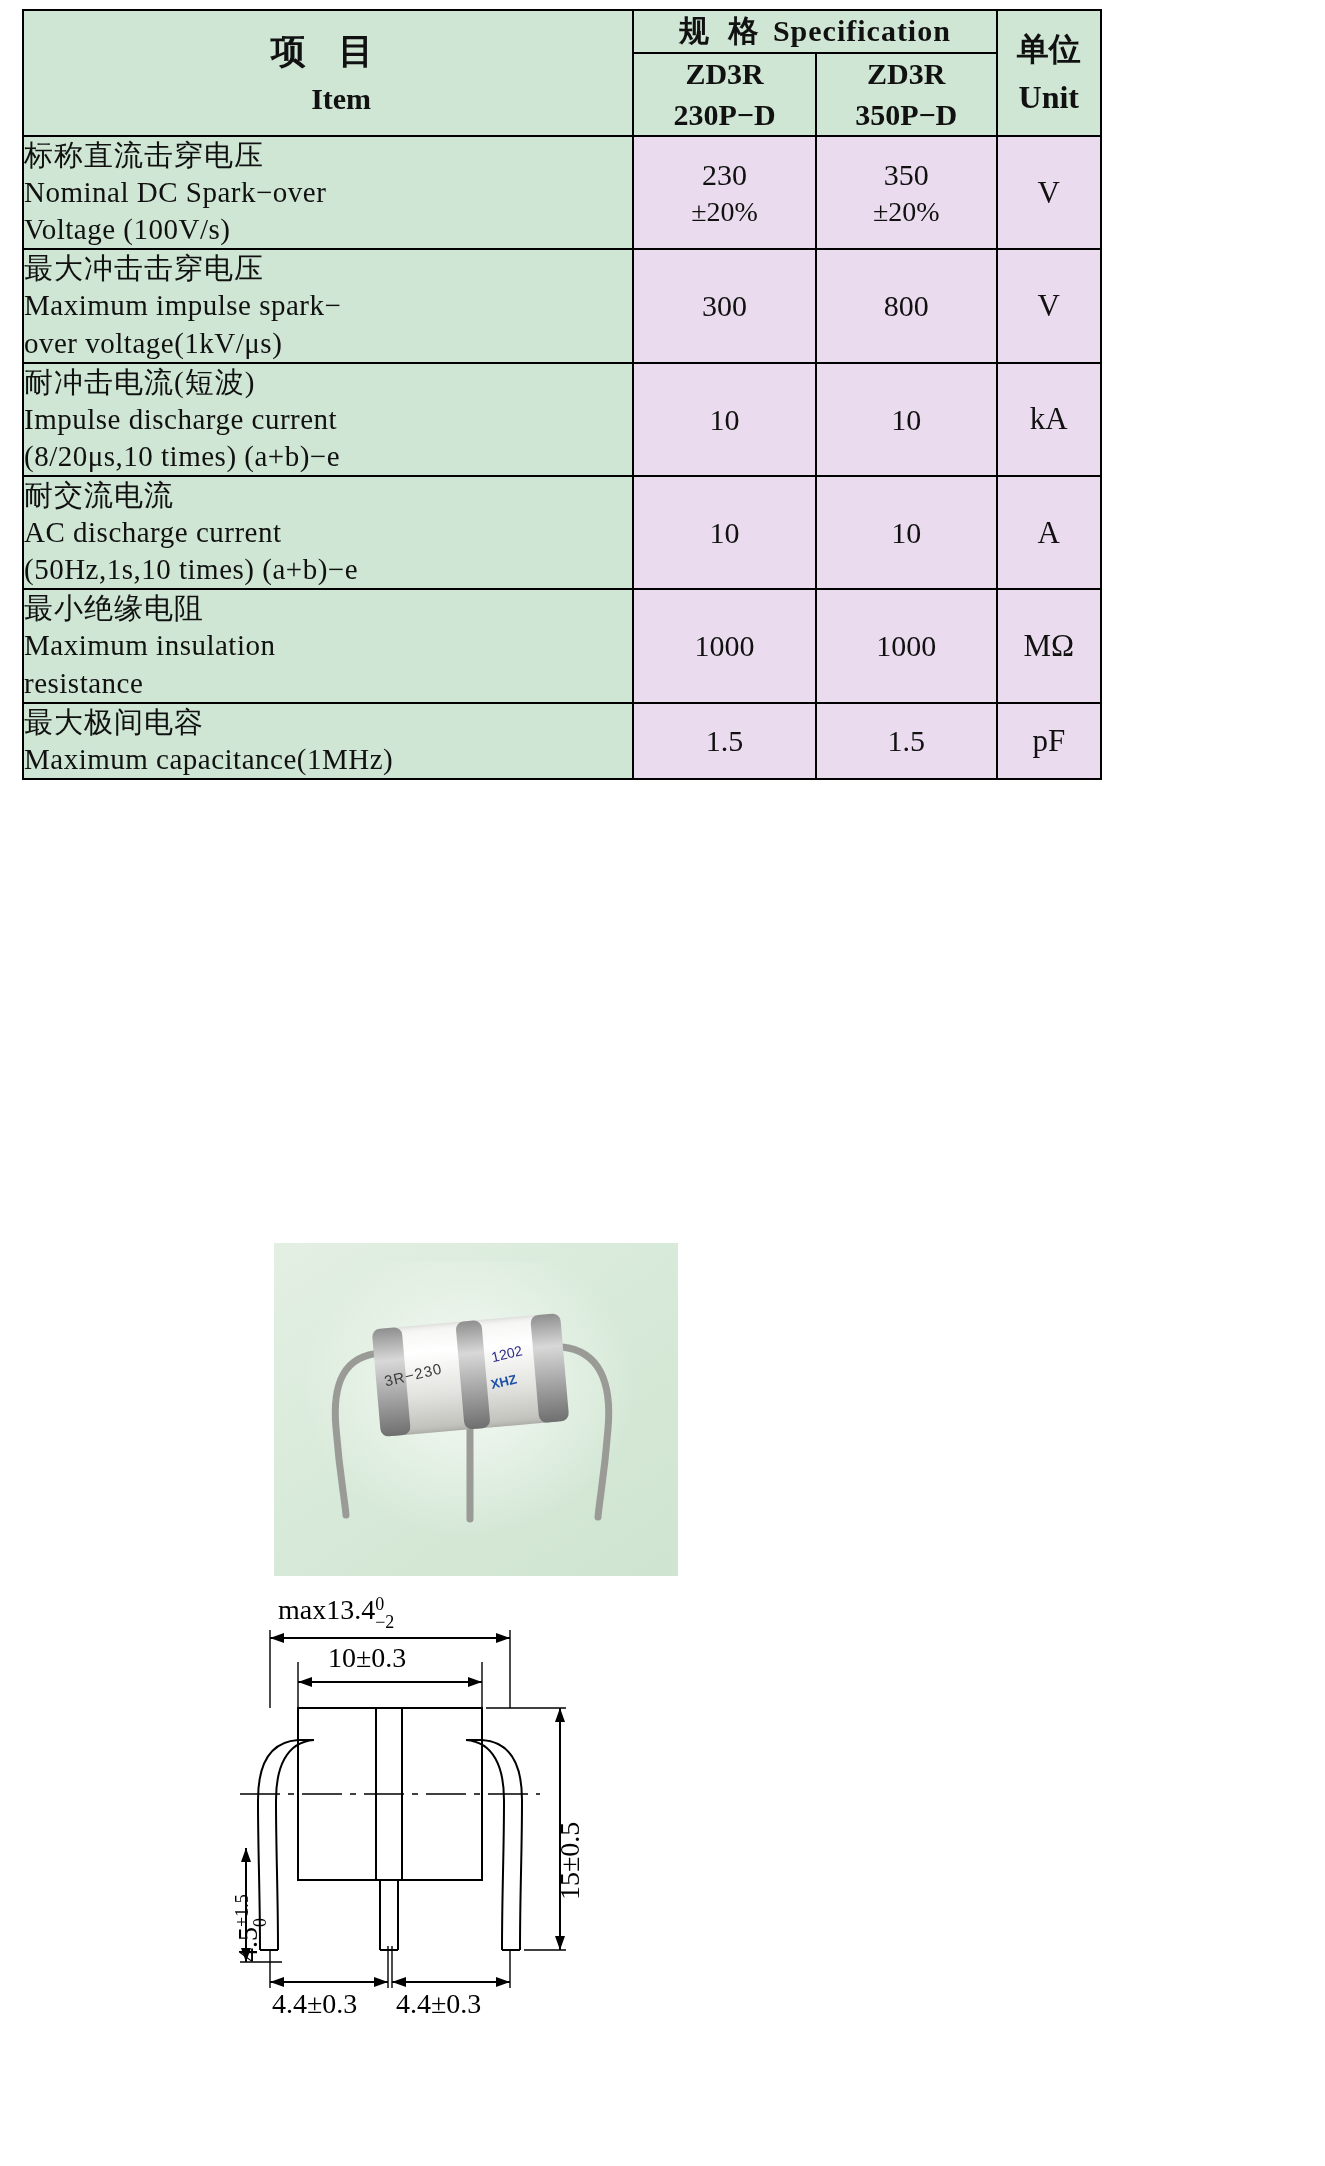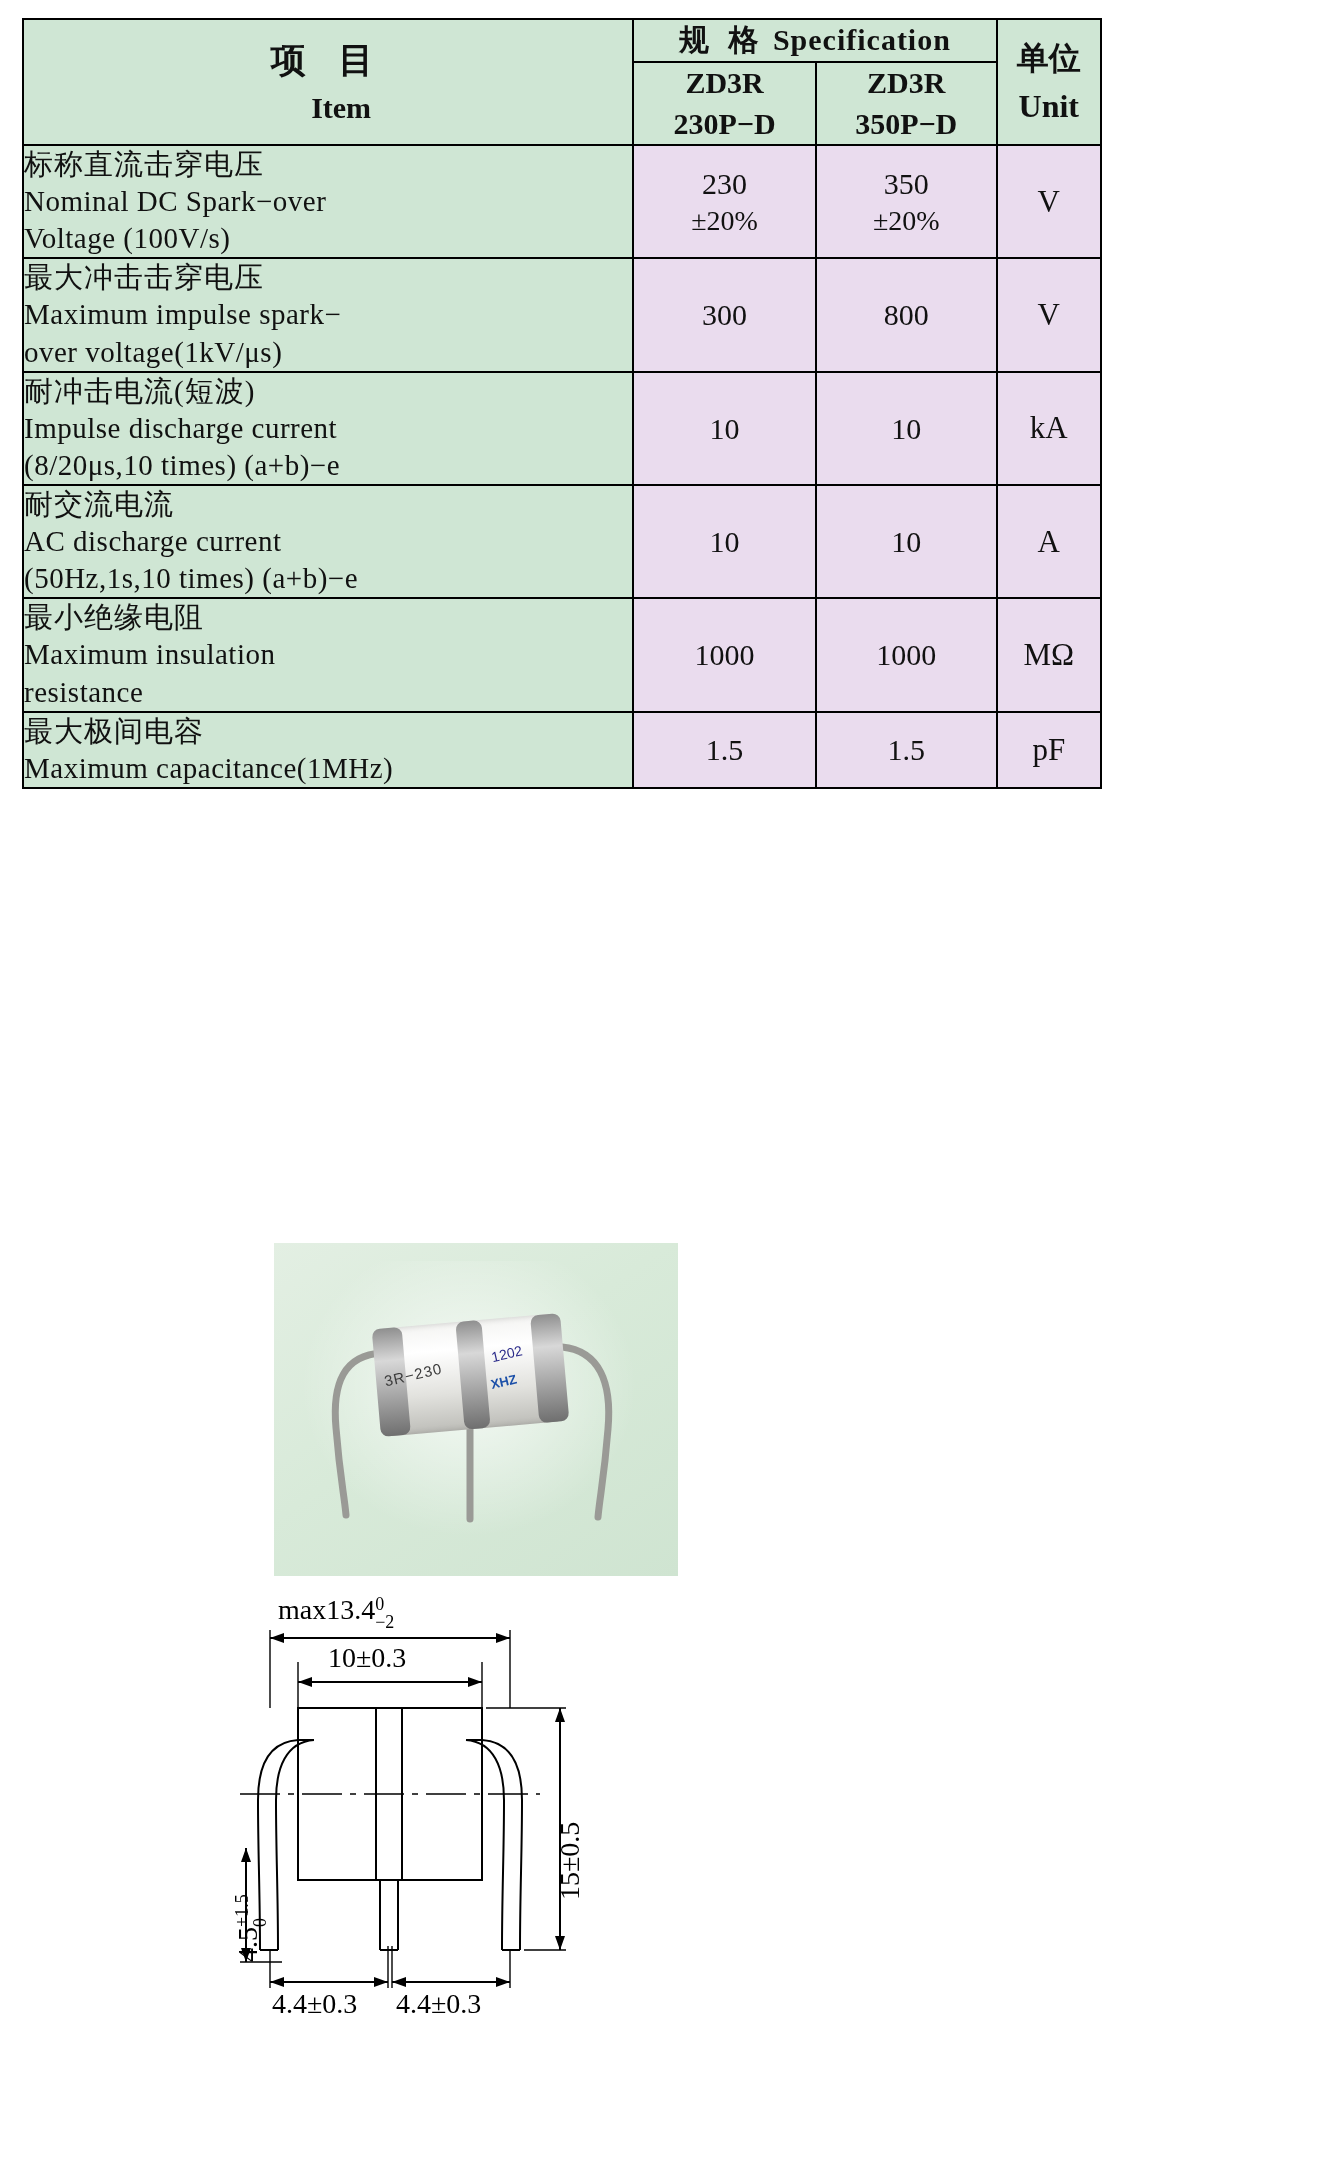--- a/index.html
+++ b/index.html
@@ -13,21 +13,21 @@
     position: relative;
     font-family: "Liberation Serif", serif;
     color: #111;
     overflow: hidden;
   }
 
   
   .spec-wrap {
     position: absolute;
     left: 22px;
-    top: 18px;
+    top: 9px;
     width: 1080px;
     font-family: Liberation Serif, serif;
   }
   table.spec {
     border-collapse: collapse;
     table-layout: fixed;
     width: 1080px;
     border: 2px solid #000;
   }
   table.spec td, table.spec th {

